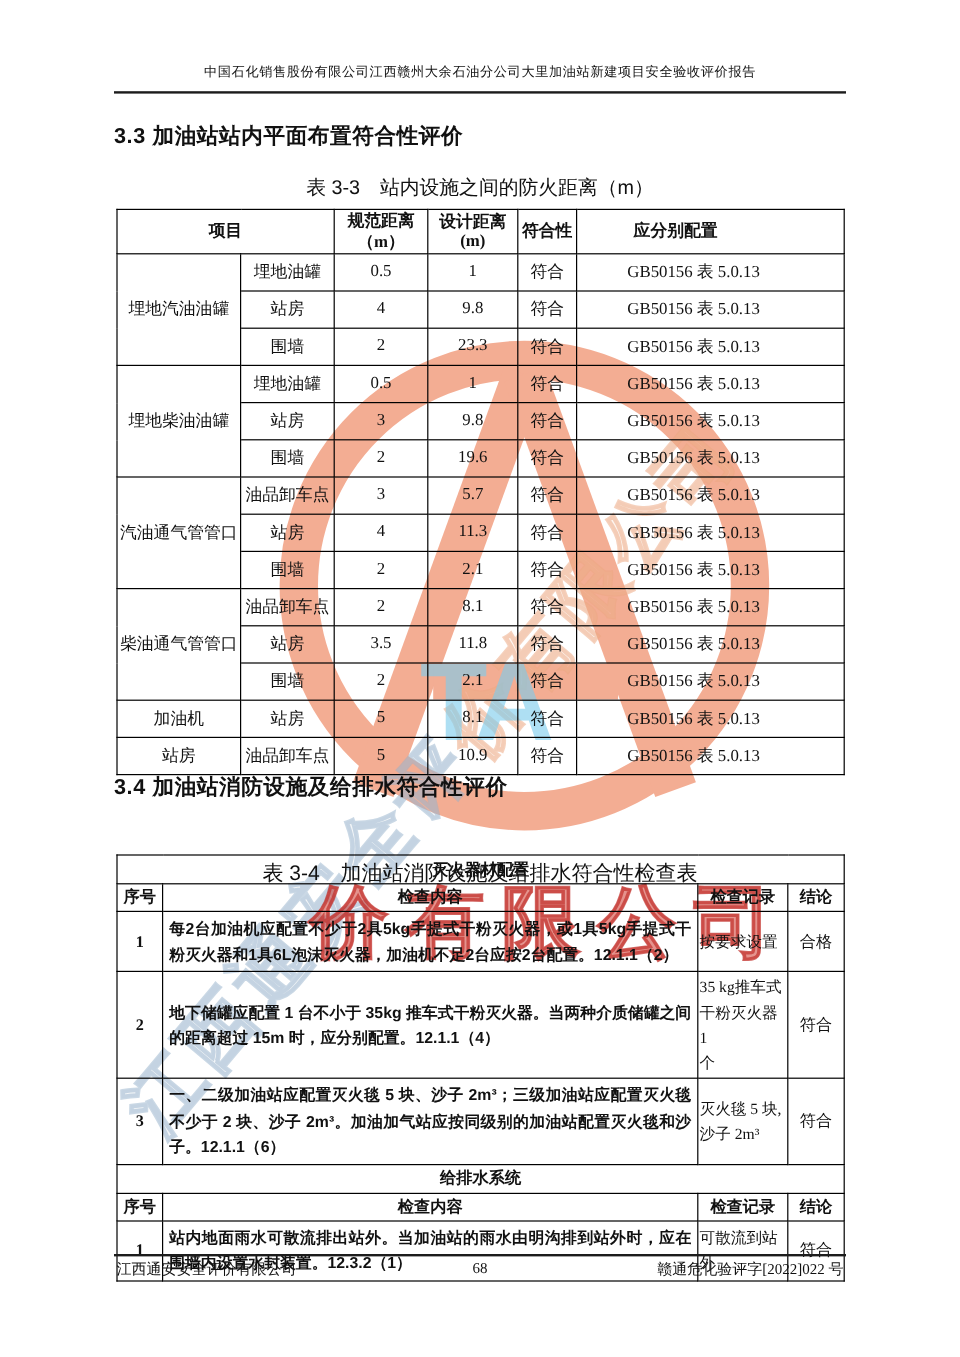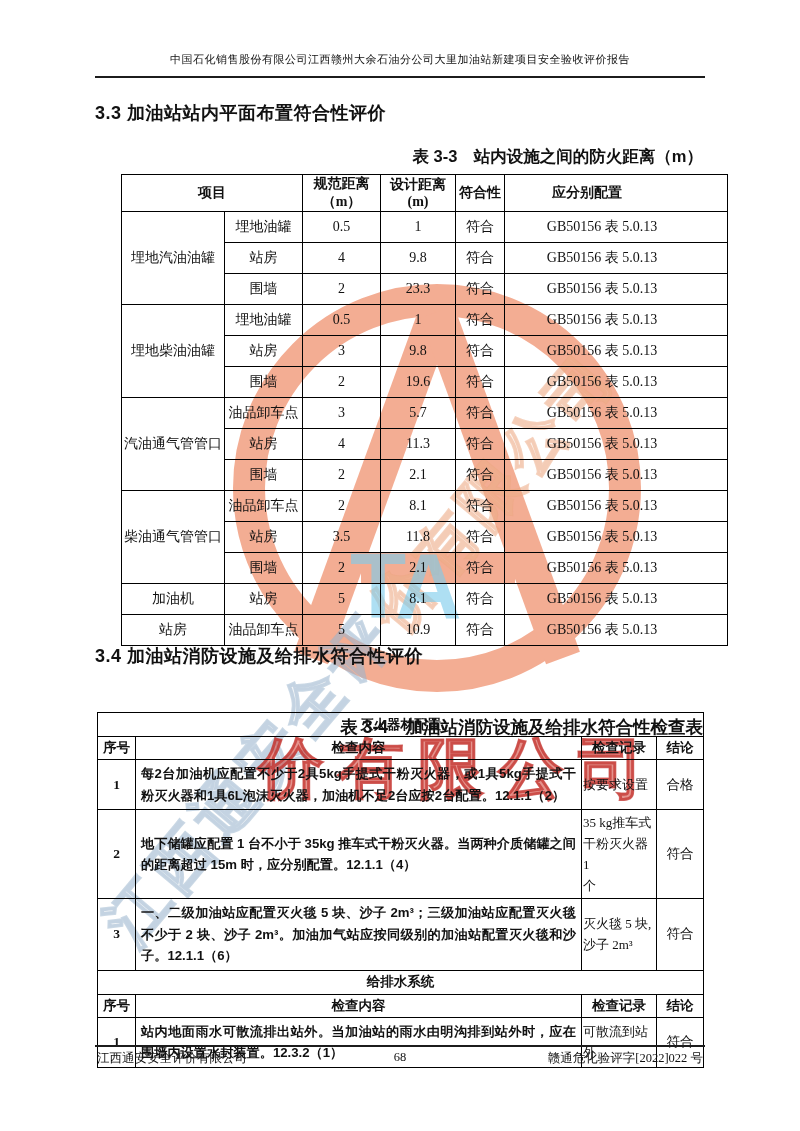--- a/index.html
+++ b/index.html
@@ -23,31 +23,31 @@
           color:rgba(208,58,48,.55);-webkit-text-stroke:1px rgba(190,40,35,.65);}
 
   
   .content{position:absolute;inset:0;z-index:2;}
   .page-header{position:absolute;top:52px;left:97px;width:606px;text-align:center;
                font-size:11px;letter-spacing:.5px;}
   .header-rule{position:absolute;top:76px;left:95px;width:610px;border-top:2.2px solid #1c1c1c;}
   .h-sec{position:absolute;left:95px;font-family:"Liberation Sans","DejaVu Sans",sans-serif;
          font-weight:bold;font-size:18px;letter-spacing:.5px;}
   .h33{top:101px;} .h34{top:644px;}
-  .tbl-title{position:absolute;left:97px;width:606px;text-align:right;
-             font-family:"Liberation Sans","DejaVu Sans",sans-serif;font-weight:bold;}
+  .tbl-title{position:absolute;left:97px;width:606px;text-align:center;
+             font-family:"Liberation Sans","DejaVu Sans",sans-serif;font-weight:normal;}
   .t33-title{top:146px;font-size:16.5px;}
   .t34-title{top:679px;font-size:17.5px;margin-top:36px;}
 
   table{border-collapse:collapse;table-layout:fixed;position:absolute;left:97px;
         background:transparent;}
   td,th{border:1px solid #000;padding:0;overflow:hidden;}
 
   
-  .t33{top:174px;width:606px;font-size:14px;margin-left:24px;}
+  .t33{top:174px;width:606px;font-size:14px;}
   .t33 th{height:21px;font-size:14px;font-weight:bold;text-align:center;}
   .t33 td{height:30px;text-align:center;}
   .t33 td.basis{padding-right:28px;}
   .t33 th.basis{padding-right:58px;}
 
   
   .t34{top:712px;width:606px;font-size:13.5px;}
   .t34 .sec-hd{height:23px;text-align:center;font-weight:bold;
                font-family:"Liberation Sans","DejaVu Sans",sans-serif;}
   .t34 th{height:22px;text-align:center;font-weight:bold;

